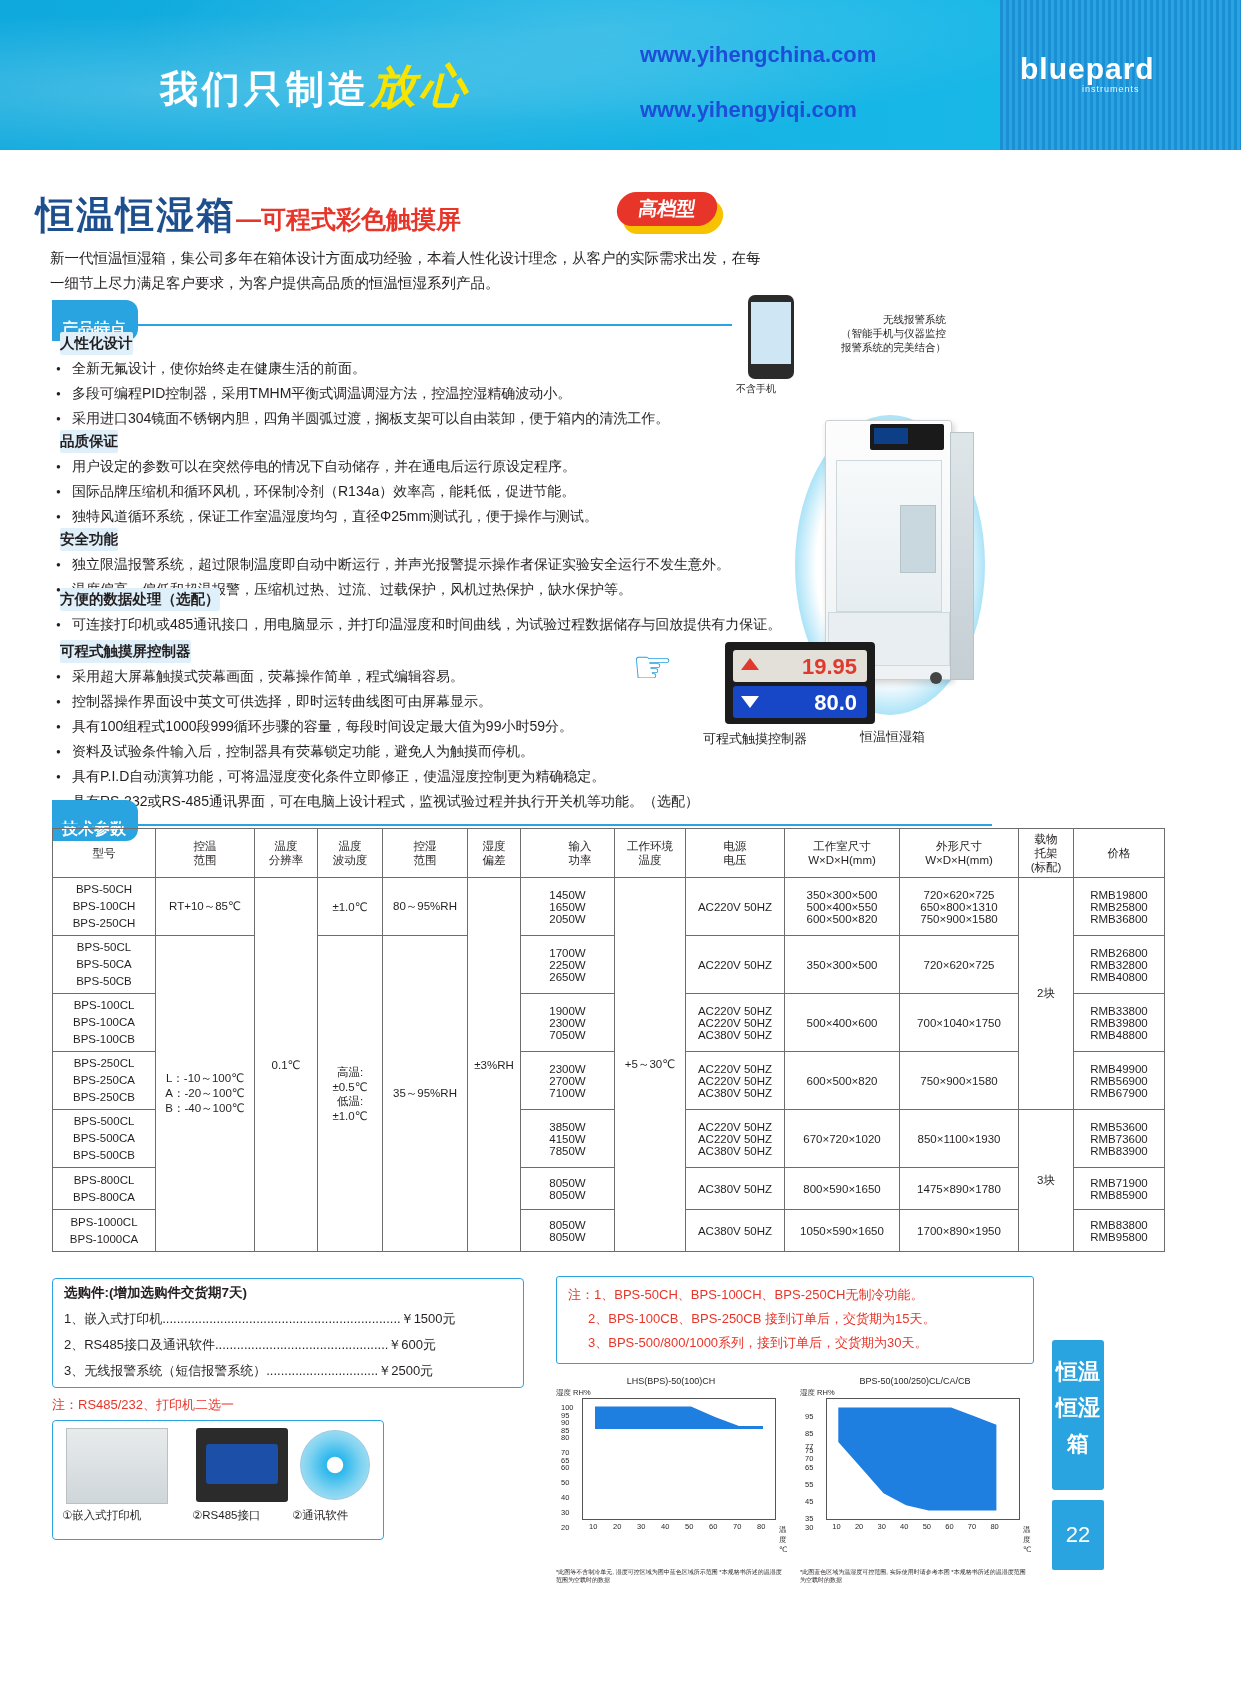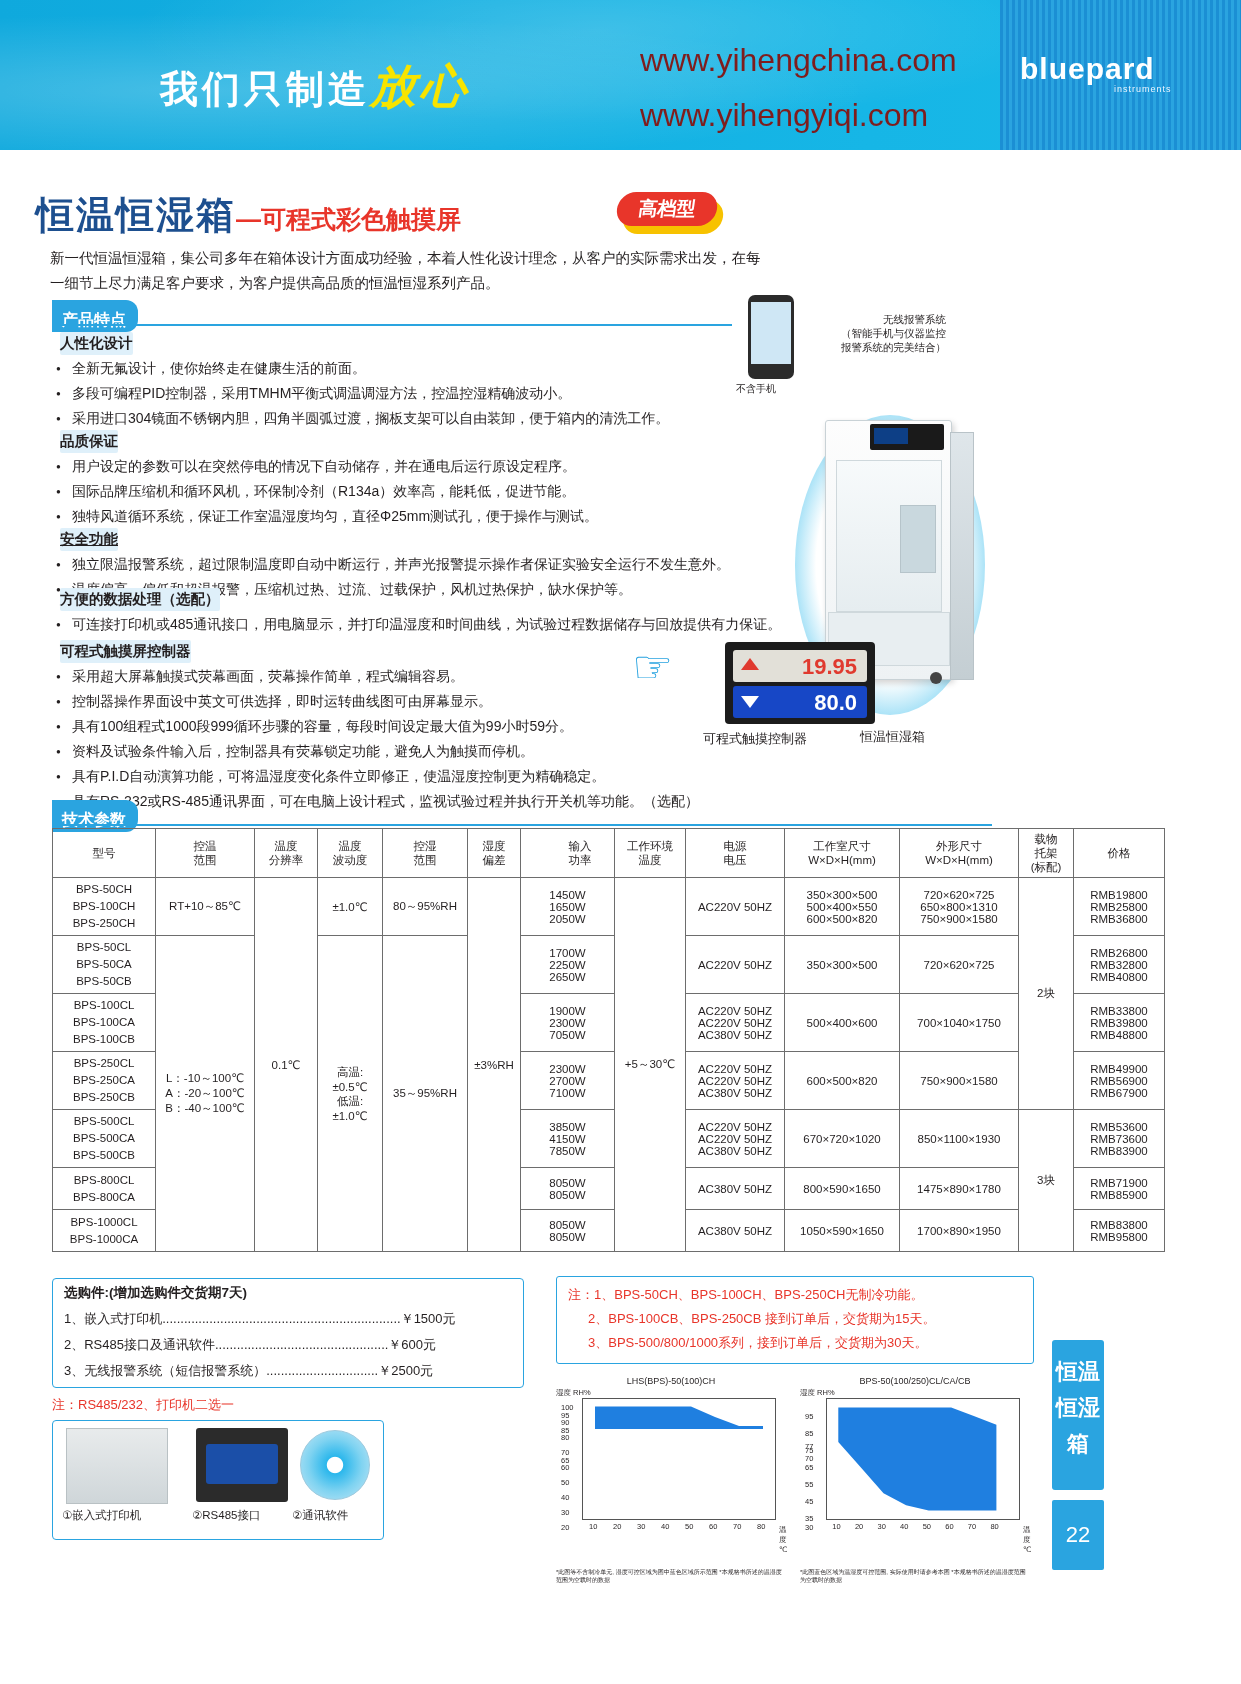--- a/index.html
+++ b/index.html
@@ -9,42 +9,42 @@
     overflow:hidden;
   }
   
   .header{position:absolute;left:0;top:0;width:1241px;height:150px;
     background:linear-gradient(90deg,#0fa9dd 0%,#13b0e2 40%,#16b6e6 70%,#1ab9e8 100%);}
   .header-wave{position:absolute;left:0;top:0;width:1000px;height:150px;
     background:radial-gradient(ellipse at 20% 60%,rgba(255,255,255,.22) 0%,rgba(255,255,255,0) 60%),
                radial-gradient(ellipse at 60% 20%,rgba(255,255,255,.18) 0%,rgba(255,255,255,0) 55%);}
   .header-slogan{position:absolute;left:160px;top:56px;font-size:38px;font-weight:bold;color:#ffffff;letter-spacing:4px;}
   .header-slogan .yellow{color:#f7e400;font-size:46px;font-style:italic;}
-  .header-url{position:absolute;left:640px;color:#7f1d1d;font-size:32px;font-weight:normal;}
+  .header-url{position:absolute;left:640px;color:#1d4ed8;font-size:22px;font-weight:bold;}
   .header-url.u1{top:42px;}
   .header-url.u2{top:97px;}
   .brand-box{position:absolute;left:1000px;top:0;width:241px;height:150px;
     background:repeating-linear-gradient(90deg,#1b8fd4 0px,#1b8fd4 3px,#2aa4e0 3px,#2aa4e0 6px);}
   .brand-logo{position:absolute;left:1020px;top:52px;color:#fff;font-size:30px;font-weight:bold;letter-spacing:1px;}
-  .brand-sub{position:absolute;left:1082px;top:84px;color:#eaf6ff;font-size:9px;letter-spacing:1px;padding-left:32px;}
+  .brand-sub{position:absolute;left:1082px;top:84px;color:#eaf6ff;font-size:9px;letter-spacing:1px;}
   
   .side{position:absolute;left:1000px;top:150px;width:241px;height:1534px;background:#ffffff;}
   .side-tab{position:absolute;left:1052px;top:1340px;width:52px;height:150px;background:#2aa4e0;border-radius:3px;
     color:#fff;font-size:22px;font-weight:bold;text-align:center;line-height:36px;padding-top:14px;box-sizing:border-box;}
   .page-num{position:absolute;left:1052px;top:1500px;width:52px;height:70px;background:#2aa4e0;color:#fff;
     font-size:22px;text-align:center;line-height:70px;border-radius:2px;}
   
   .title{position:absolute;left:36px;top:190px;font-size:38px;font-weight:bold;color:#1d4f8f;letter-spacing:2px;}
   .title .sub{color:#e8352a;font-size:25px;font-weight:bold;letter-spacing:0;}
   .badge{position:absolute;left:617px;top:192px;width:100px;height:34px;background:#e8352a;border-radius:17px;
     color:#fff;font-size:19px;font-weight:bold;text-align:center;line-height:34px;transform:skewX(-8deg);}
   .badge-shadow{position:absolute;left:623px;top:200px;width:100px;height:34px;background:#f7c200;border-radius:17px;transform:skewX(-8deg);z-index:-1;}
   .intro{position:absolute;left:50px;top:246px;width:720px;font-size:14.5px;line-height:25px;color:#231f20;}
   .sec-head{position:absolute;height:24px;background:#2aa4e0;color:#fff;font-size:16px;font-weight:bold;
-    line-height:24px;padding:8px 12px 0 10px;border-radius:0 12px 12px 0;}
+    line-height:24px;padding:17px 12px 0 10px;border-radius:0 12px 12px 0;}
   .sec-rule{position:absolute;height:2px;background:#2aa4e0;}
   .sub-head{position:absolute;font-size:14.5px;font-weight:bold;color:#231f20;background:#dff0fa;padding:2px 0;border-radius:2px;}
   .bullets{position:absolute;font-size:14px;line-height:25px;color:#231f20;width:760px;}
   .bullets div{padding-left:16px;position:relative;}
   .bullets div:before{content:"\25CF";position:absolute;left:0;top:0;font-size:8px;color:#231f20;line-height:25px;}
   
   .phone{position:absolute;left:748px;top:295px;width:46px;height:84px;background:#2b2b2b;border-radius:7px;}
   .phone-scr{position:absolute;left:751px;top:302px;width:40px;height:62px;background:#cfe7f5;}
   .phone-cap{position:absolute;left:736px;top:382px;font-size:10px;color:#231f20;}
   .phone-note{position:absolute;left:806px;top:312px;font-size:10.5px;line-height:14px;color:#231f20;width:140px;text-align:right;}
@@ -137,21 +137,21 @@
       <div>全新无氟设计，使你始终走在健康生活的前面。</div>
       <div>多段可编程PID控制器，采用TMHM平衡式调温调湿方法，控温控湿精确波动小。</div>
       <div>采用进口304镜面不锈钢内胆，四角半圆弧过渡，搁板支架可以自由装卸，便于箱内的清洗工作。</div>
     </div>
     <div class="sub-head" style="left: 60px; top: 430px;">品质保证</div>
     <div class="bullets" style="left: 56px; top: 454px;">
       <div>用户设定的参数可以在突然停电的情况下自动储存，并在通电后运行原设定程序。</div>
       <div>国际品牌压缩机和循环风机，环保制冷剂（R134a）效率高，能耗低，促进节能。</div>
       <div>独特风道循环系统，保证工作室温湿度均匀，直径Φ25mm测试孔，便于操作与测试。</div>
     </div>
-    <div class="sub-head" style="left: 60px; top: 528px; text-decoration: underline;">安全功能</div>
+    <div class="sub-head" style="left: 60px; top: 528px;">安全功能</div>
     <div class="bullets" style="left: 56px; top: 552px;">
       <div>独立限温报警系统，超过限制温度即自动中断运行，并声光报警提示操作者保证实验安全运行不发生意外。</div>
       <div>温度偏高、偏低和超温报警，压缩机过热、过流、过载保护，风机过热保护，缺水保护等。</div>
     </div>
     <div class="sub-head" style="left: 60px; top: 588px;">方便的数据处理（选配）</div>
     <div class="bullets" style="left: 56px; top: 612px;">
       <div>可连接打印机或485通讯接口，用电脑显示，并打印温湿度和时间曲线，为试验过程数据储存与回放提供有力保证。</div>
     </div>
     <div class="sub-head" style="left: 60px; top: 640px;">可程式触摸屏控制器</div>
     <div class="bullets" style="left: 56px; top: 664px;">

